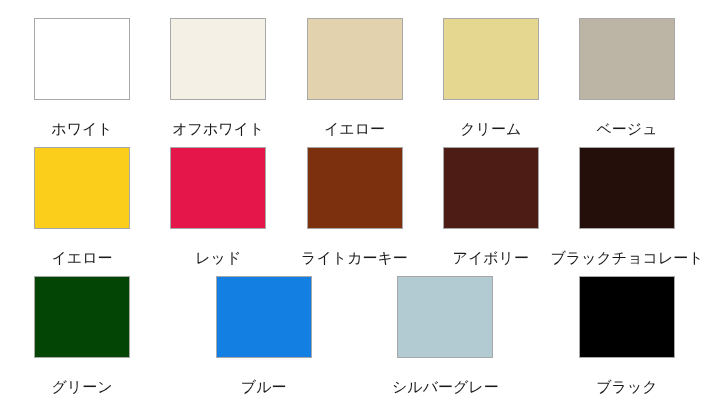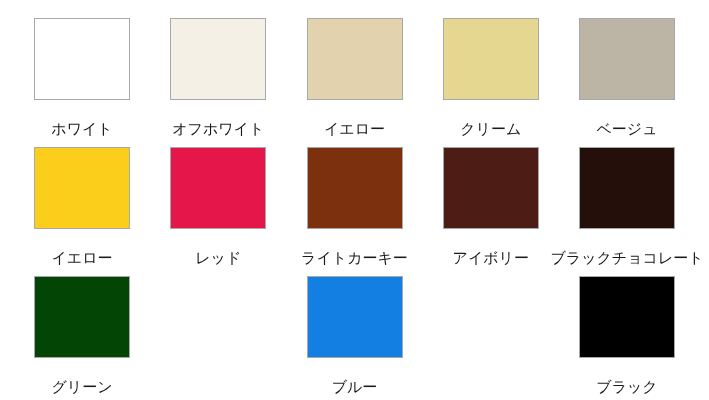--- a/index.html
+++ b/index.html
@@ -111,18 +111,22 @@
   <div class="swatch-row">
     <div class="swatch-cell">
       <div class="swatch-chip" style="background-color: rgb(3, 69, 4); border-color: rgb(168, 168, 168);"></div>
       <div class="swatch-label" style="color: rgb(26, 26, 26);">グリーン</div>
     </div>
     <div class="swatch-cell">
       <div class="swatch-chip" style="background-color: rgb(19, 127, 226); border-color: rgb(168, 168, 168);"></div>
       <div class="swatch-label" style="color: rgb(26, 26, 26);">ブルー</div>
     </div>
     <div class="swatch-cell">
+      <div class="swatch-chip" style="background-color: rgb(178, 203, 210); border-color: rgb(168, 168, 168);"></div>
+      <div class="swatch-label" style="color: rgb(26, 26, 26);">シルバーグレー</div>
+    </div>
+    <div class="swatch-cell">
       <div class="swatch-chip" style="background-color: rgb(0, 0, 0); border-color: rgb(168, 168, 168);"></div>
       <div class="swatch-label" style="color: rgb(26, 26, 26);">ブラック</div>
     </div>
   </div>
 
 </div>
 
 </body></html>

